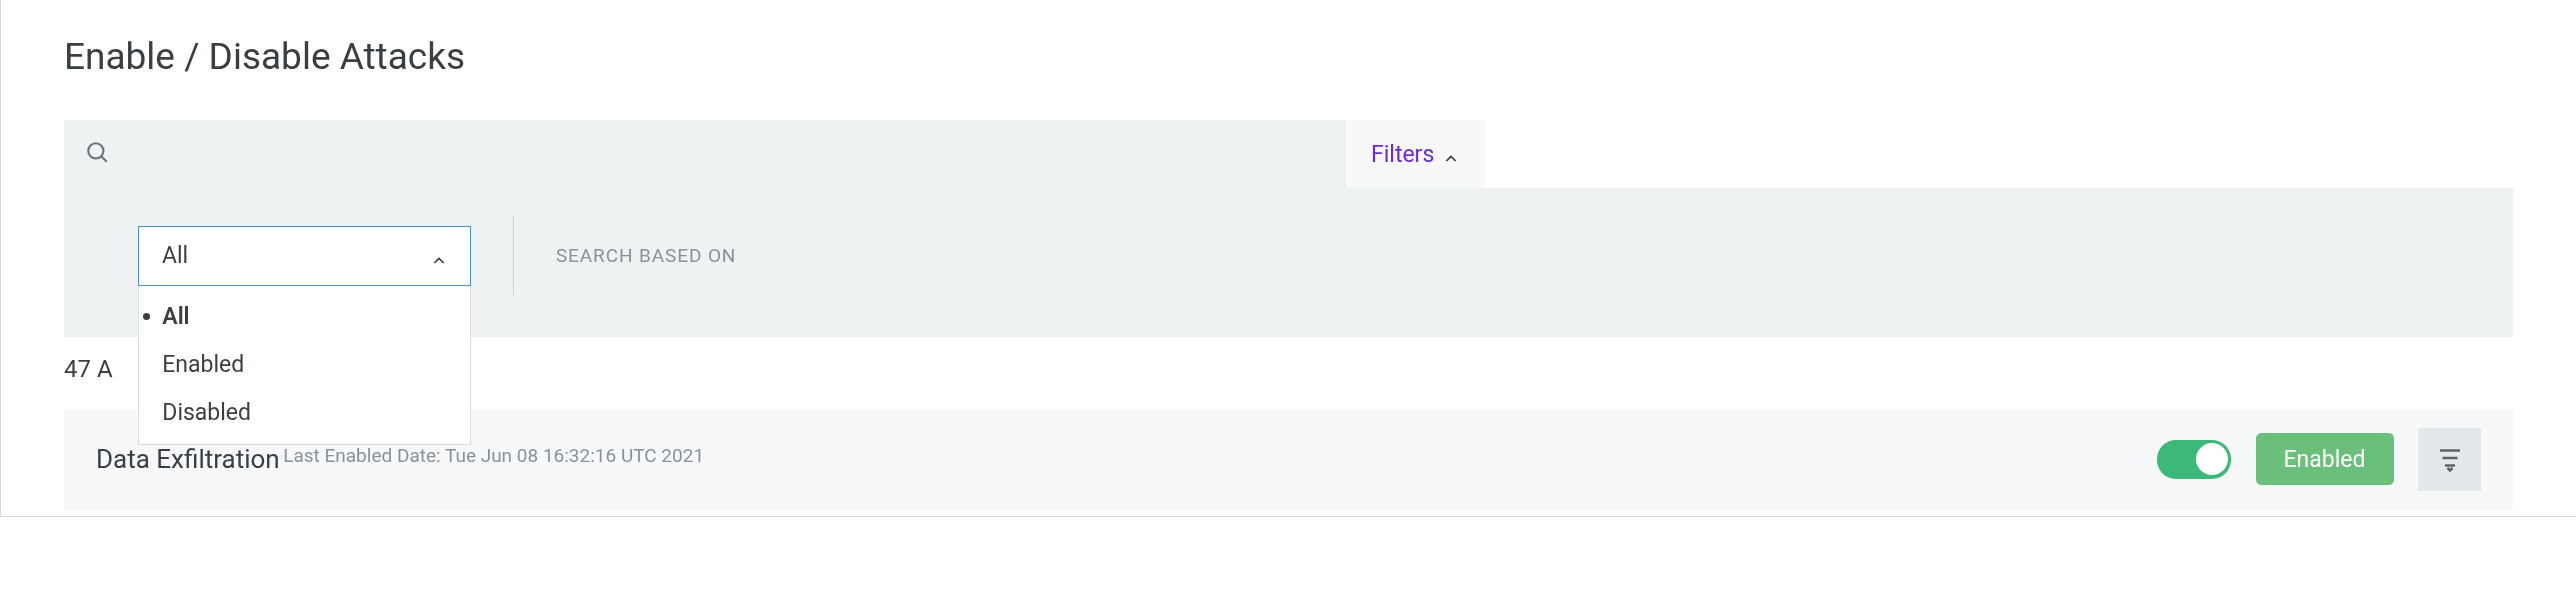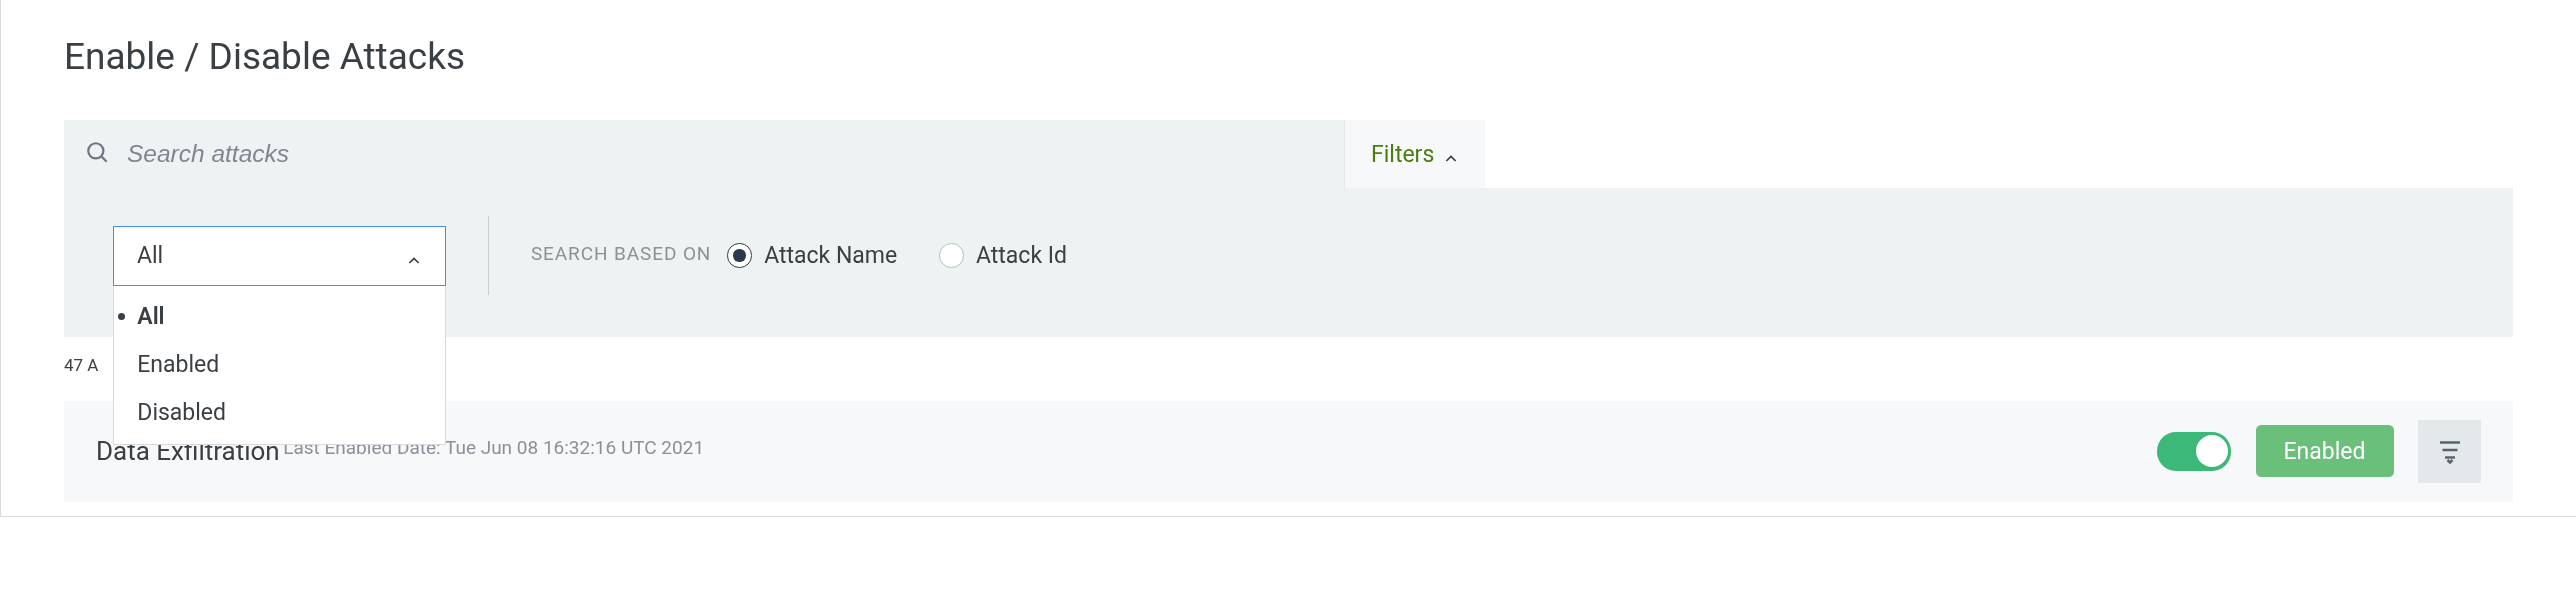--- a/index.html
+++ b/index.html
@@ -47,29 +47,29 @@
   }
   .search-input::placeholder { color: #7e878f; font-style: italic; }
   .filters-btn {
     display: flex;
     align-items: center;
     gap: 8.8px;
     background: #f6f8f9;
     padding: 0 26px;
     height: 68px;
     font-size: 23px;
-    color: #4d7c0f;
+    color: #6d28d9;
     cursor: pointer;
     border-left: 0.9px solid #e5e9eb;
   }
   .chevron { width: 16px; height: 16px; }
   .chevron svg { width: 100%; height: 100%; stroke: #3a3f44; fill: none; stroke-width: 2.5; }
   .filters-panel {
     background: #eef2f3;
-    padding: 28px 49px 42px;
+    padding: 28px 74px 42px;
     display: flex;
     align-items: center;
     gap: 42px;
     margin-bottom: 17.5px;
   }
   .select-wrap { position: relative; }
   .select-box {
     width: 333px;
     height: 60px;
     border: 0.9px solid #4a90d9;
@@ -122,21 +122,21 @@
     width: 24.5px; height: 24.5px; border-radius: 50%;
     border: 1.8px solid #b6bcc1; display: flex; align-items: center; justify-content: center;
     background: #fff;
   }
   .radio-outer.checked { border-color: #2b3a4a; }
   .radio-inner { width: 12.3px; height: 12.3px; border-radius: 50%; background: #2b3a4a; }
   .count-row {
     display: flex;
     align-items: center;
     gap: 5.3px;
-    font-size: 17px;
+    font-size: 24px;
     color: #3a3f44;
     margin: 16px 0 26px 0;
   }
   .bulk-link { color: #2f78c4; cursor: pointer; margin-left: 289px; display:flex; align-items:center; gap:7px;}
   .bulk-link .chevron svg { stroke: #2f78c4; }
   .attack-card {
     background: #f6f8f9;
     padding: 19px 32px;
     display: flex;
     align-items: center;
@@ -176,21 +176,20 @@
   <h1 class="page-title">Enable / Disable Attacks</h1>
 
   <div class="search-row">
     <div class="search-box">
       <span class="search-icon">
         <svg viewBox="0 0 24 24">
             <circle cx="10" cy="10" r="7"></circle>
             <line x1="20" y1="20" x2="15" y2="15"></line>
           </svg>
       </span>
-      <input class="search-input" type="text" placeholder="Search attacks" style="">
     </div>
     <div class="filters-btn">
       <span>Filters</span>
       <span class="chevron">
         <svg viewBox="0 0 24 24">
             <polyline points="5 15 12 8 19 15"></polyline>
           </svg>
       </span>
     </div>
   </div>
@@ -218,32 +217,20 @@
           <span class="bullet"></span>
           <span>Disabled</span>
         </div>
       </div>
     </div>
 
     <div class="vline"></div>
 
     <div class="search-based">
       <div class="search-based-label">SEARCH BASED ON</div>
-      <div class="radio-row">
-        <div class="radio-opt">
-          <span class="radio-outer checked">
-              <span class="radio-inner"></span>
-            </span>
-          <span>Attack Name</span>
-        </div>
-        <div class="radio-opt">
-          <span class="radio-outer"></span>
-          <span>Attack Id</span>
-        </div>
-      </div>
     </div>
   </div>
 
   <div class="count-row">
     <span>47 A</span>
     <span class="bulk-link">
       <span>n</span>
       <span class="chevron">
         <svg viewBox="0 0 24 24">
             <polyline points="5 9 12 16 19 9"></polyline>

